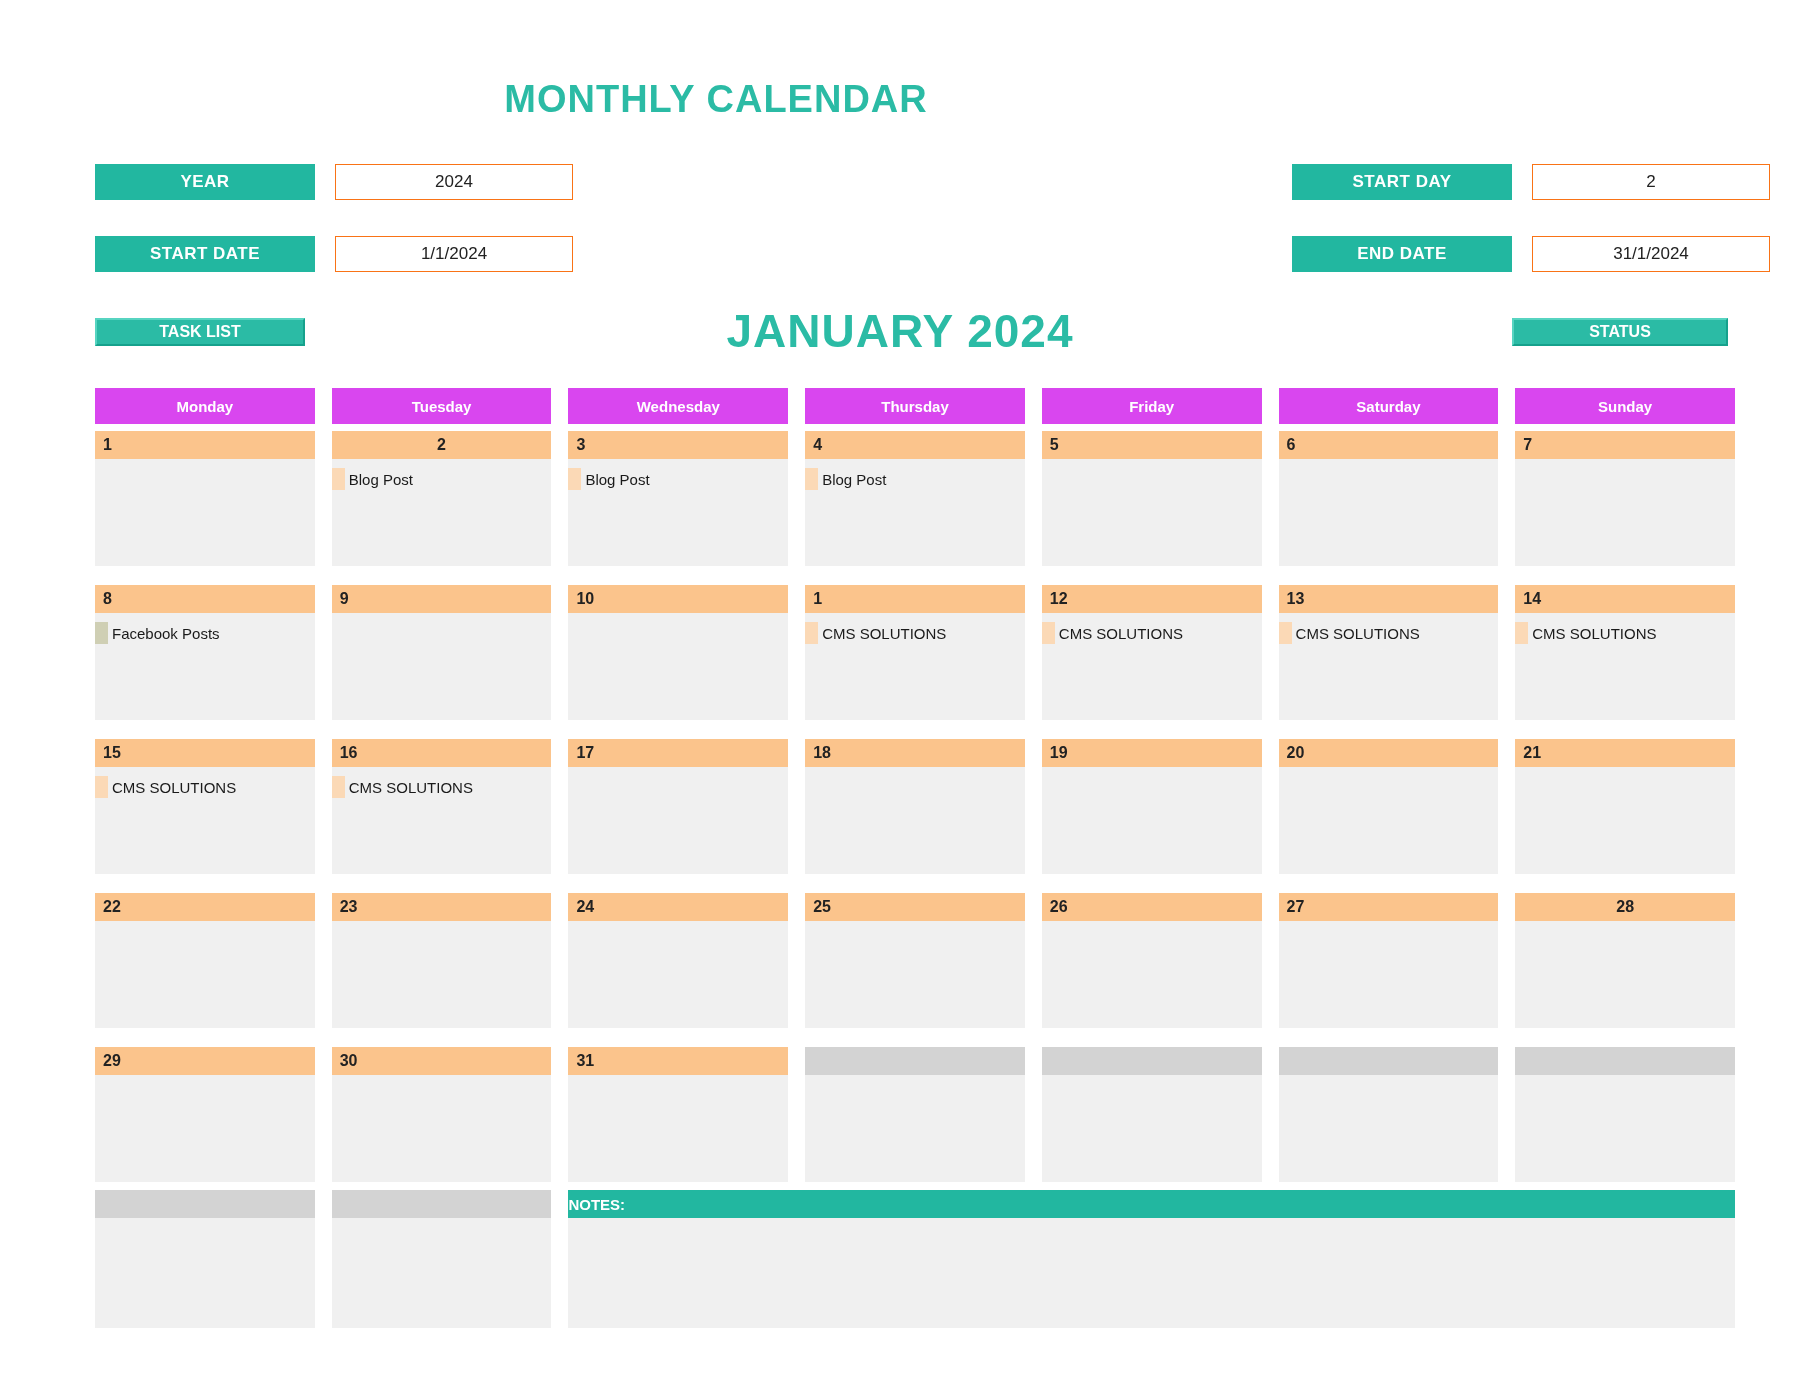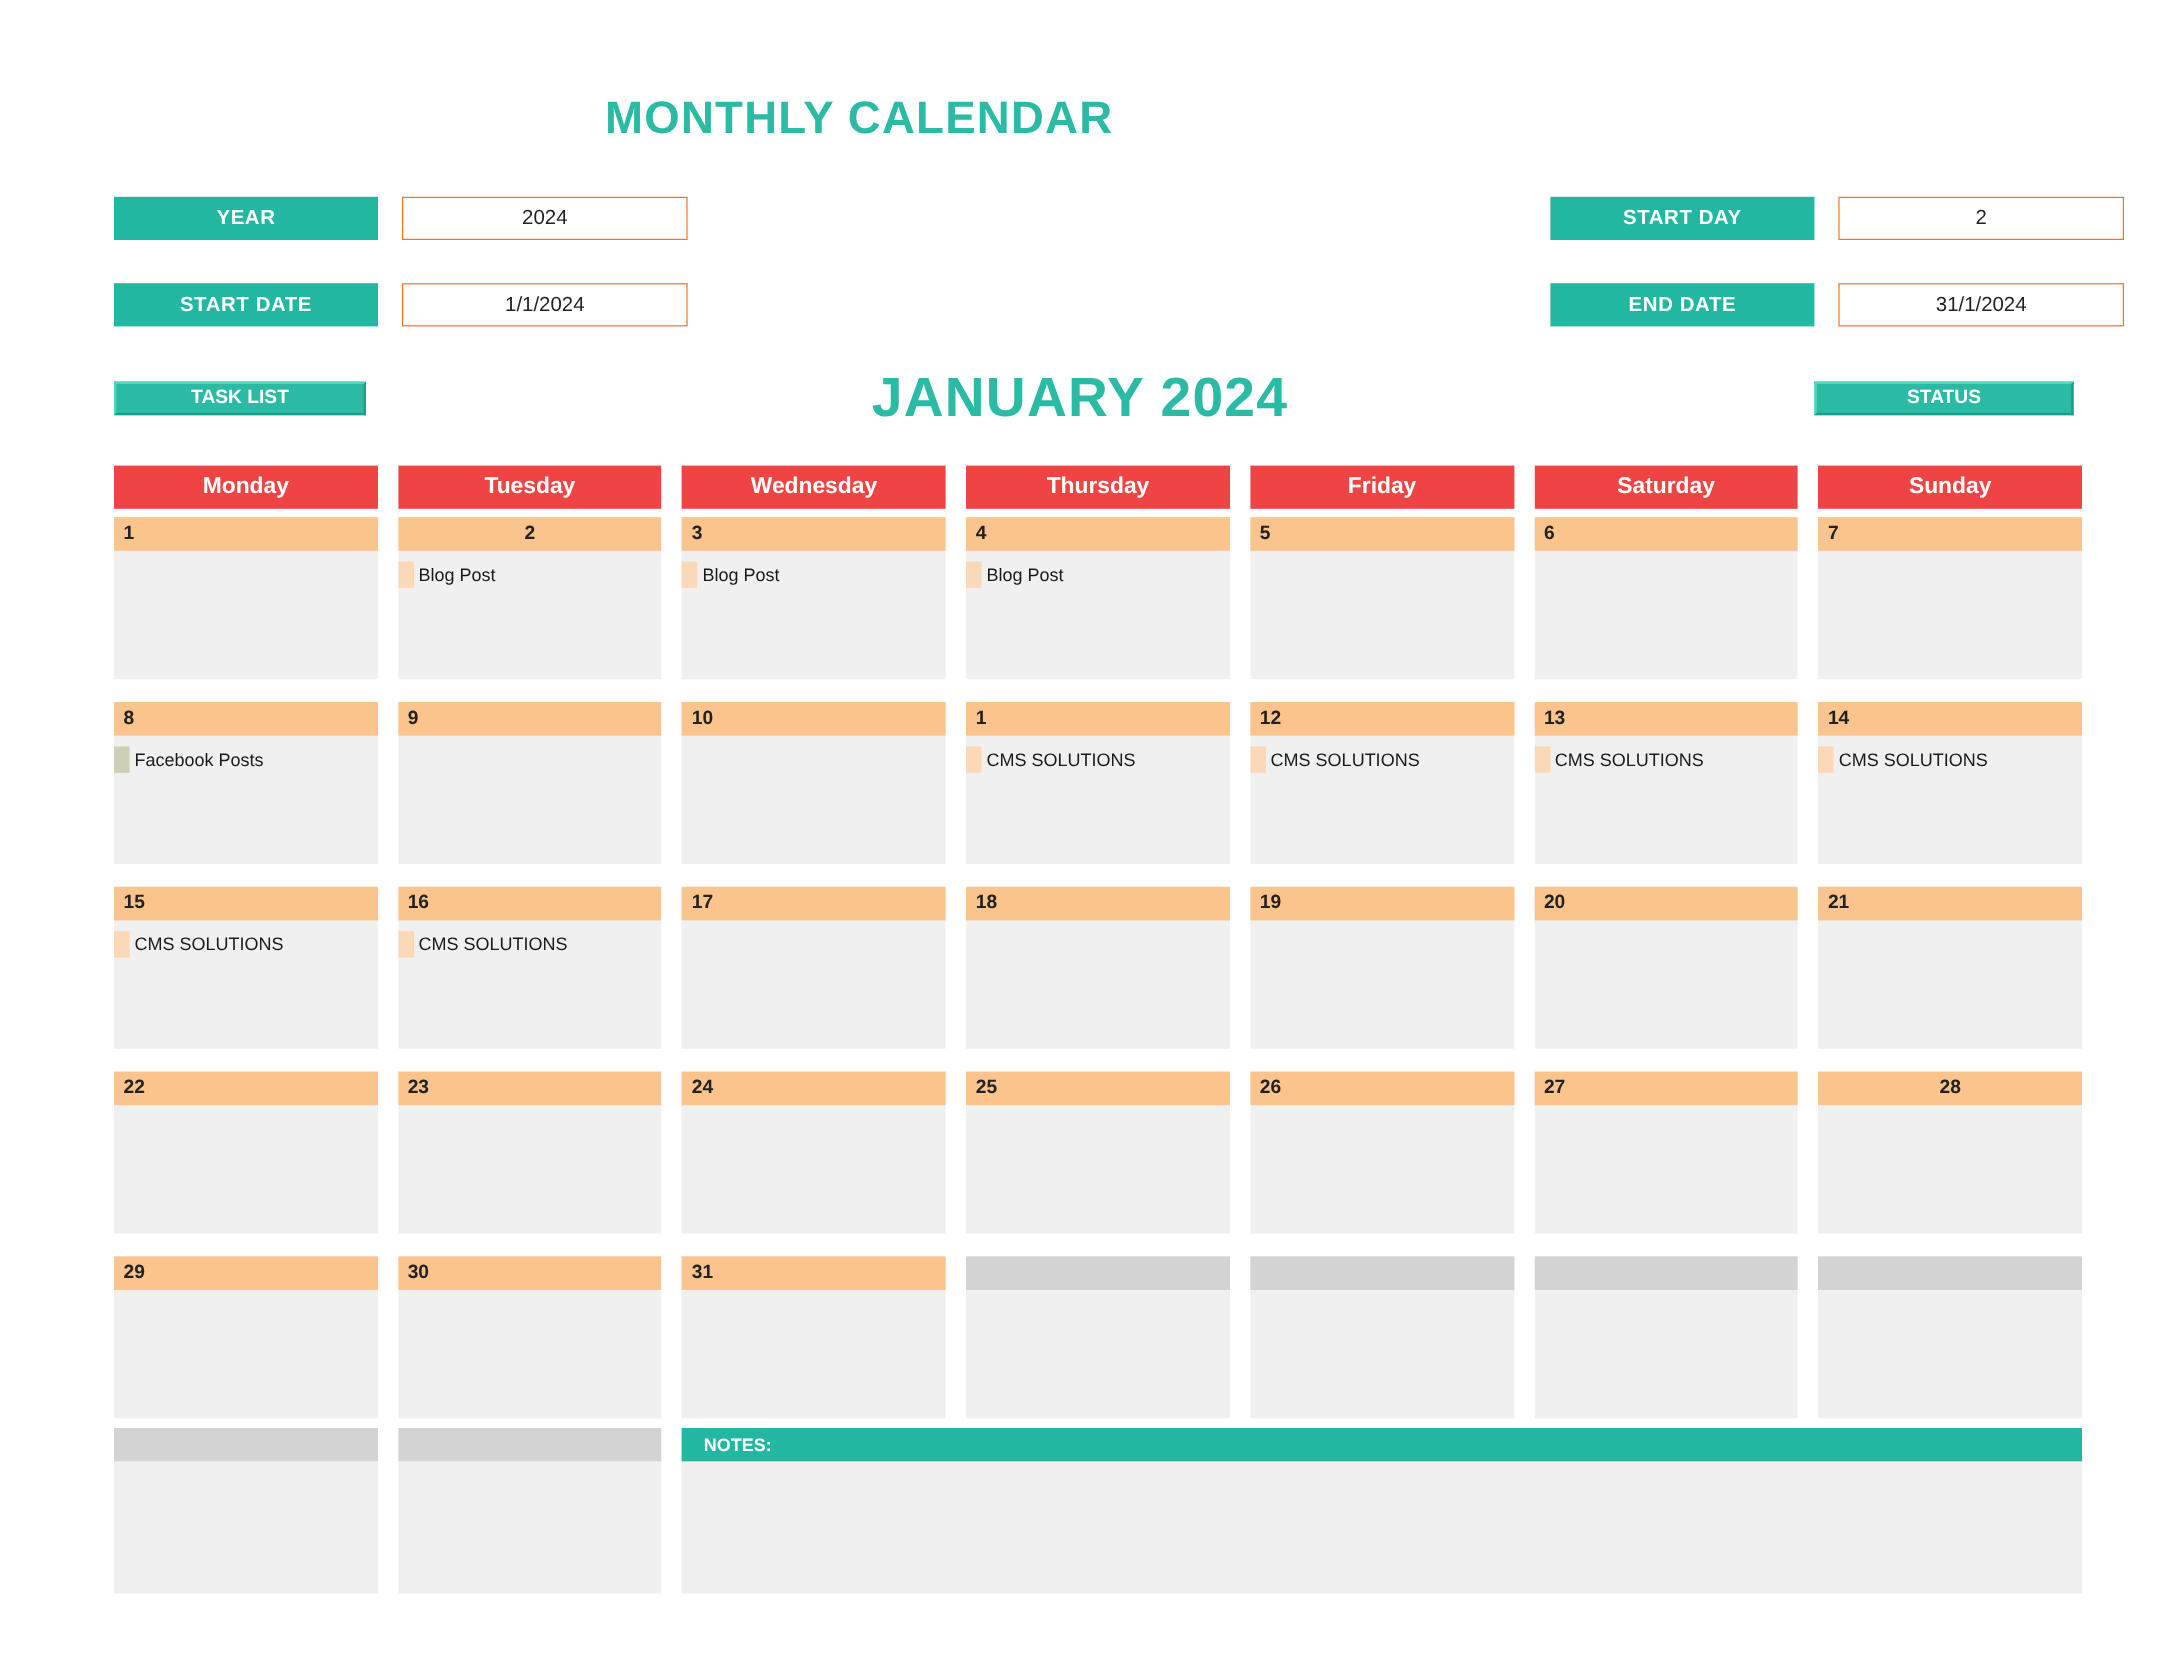--- a/index.html
+++ b/index.html
@@ -102,23 +102,23 @@
     left: 95px;
     width: 1640px;
   }
   .weekday-row {
     display: grid;
     grid-template-columns: repeat(7, 1fr);
     column-gap: 17px;
     margin-bottom: 7px;
   }
   .weekday {
-    background: #ef4444;
+    background: #d946ef;
     color: #ffffff;
-    font-size: 19px;
+    font-size: 15px;
     font-weight: bold;
     height: 36px;
     display: flex;
     align-items: center;
     justify-content: center;
   }
   .week-row {
     display: grid;
     grid-template-columns: repeat(7, 1fr);
     column-gap: 17px;
@@ -185,21 +185,21 @@
     background: #f0f0f0;
   }
   .notes-head {
     height: 28px;
     background: #22b7a0;
     color: #ffffff;
     font-size: 15px;
     font-weight: bold;
     display: flex;
     align-items: center;
-    padding-left: 18px;
+    padding-left: 0;
   }
   .notes-body {
     height: 110px;
     background: #f0f0f0;
   }
   .span5 { grid-column: span 5; }
 </style>
 </head>
 <body>
 

